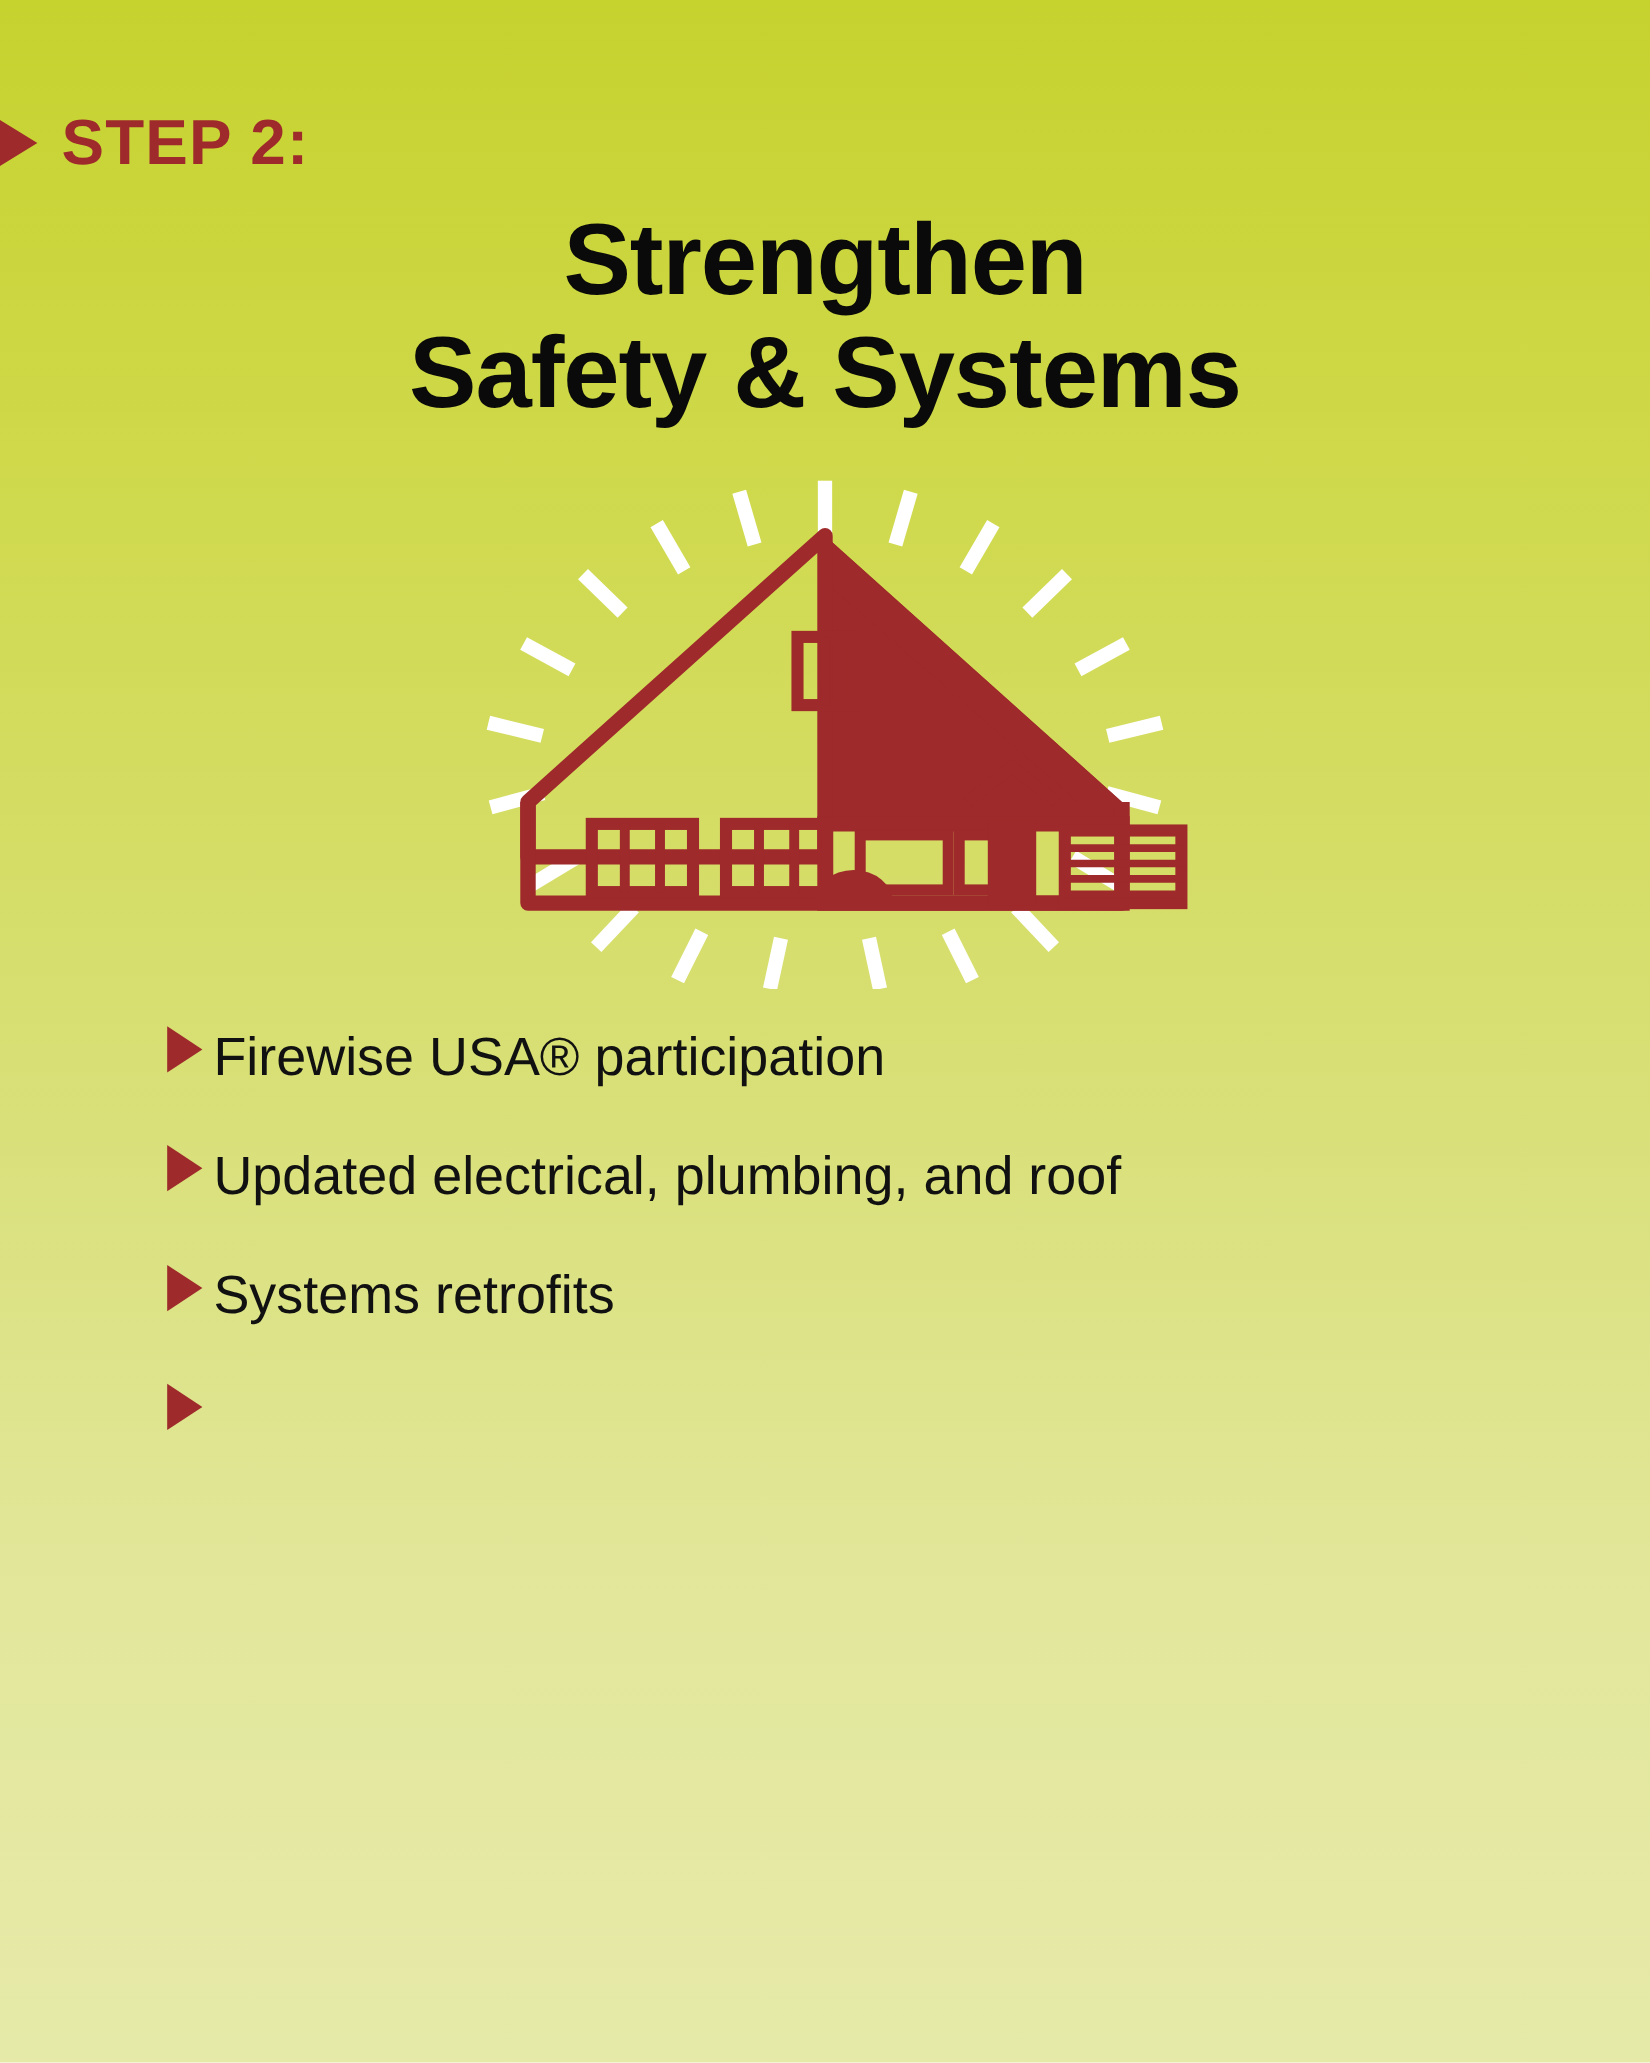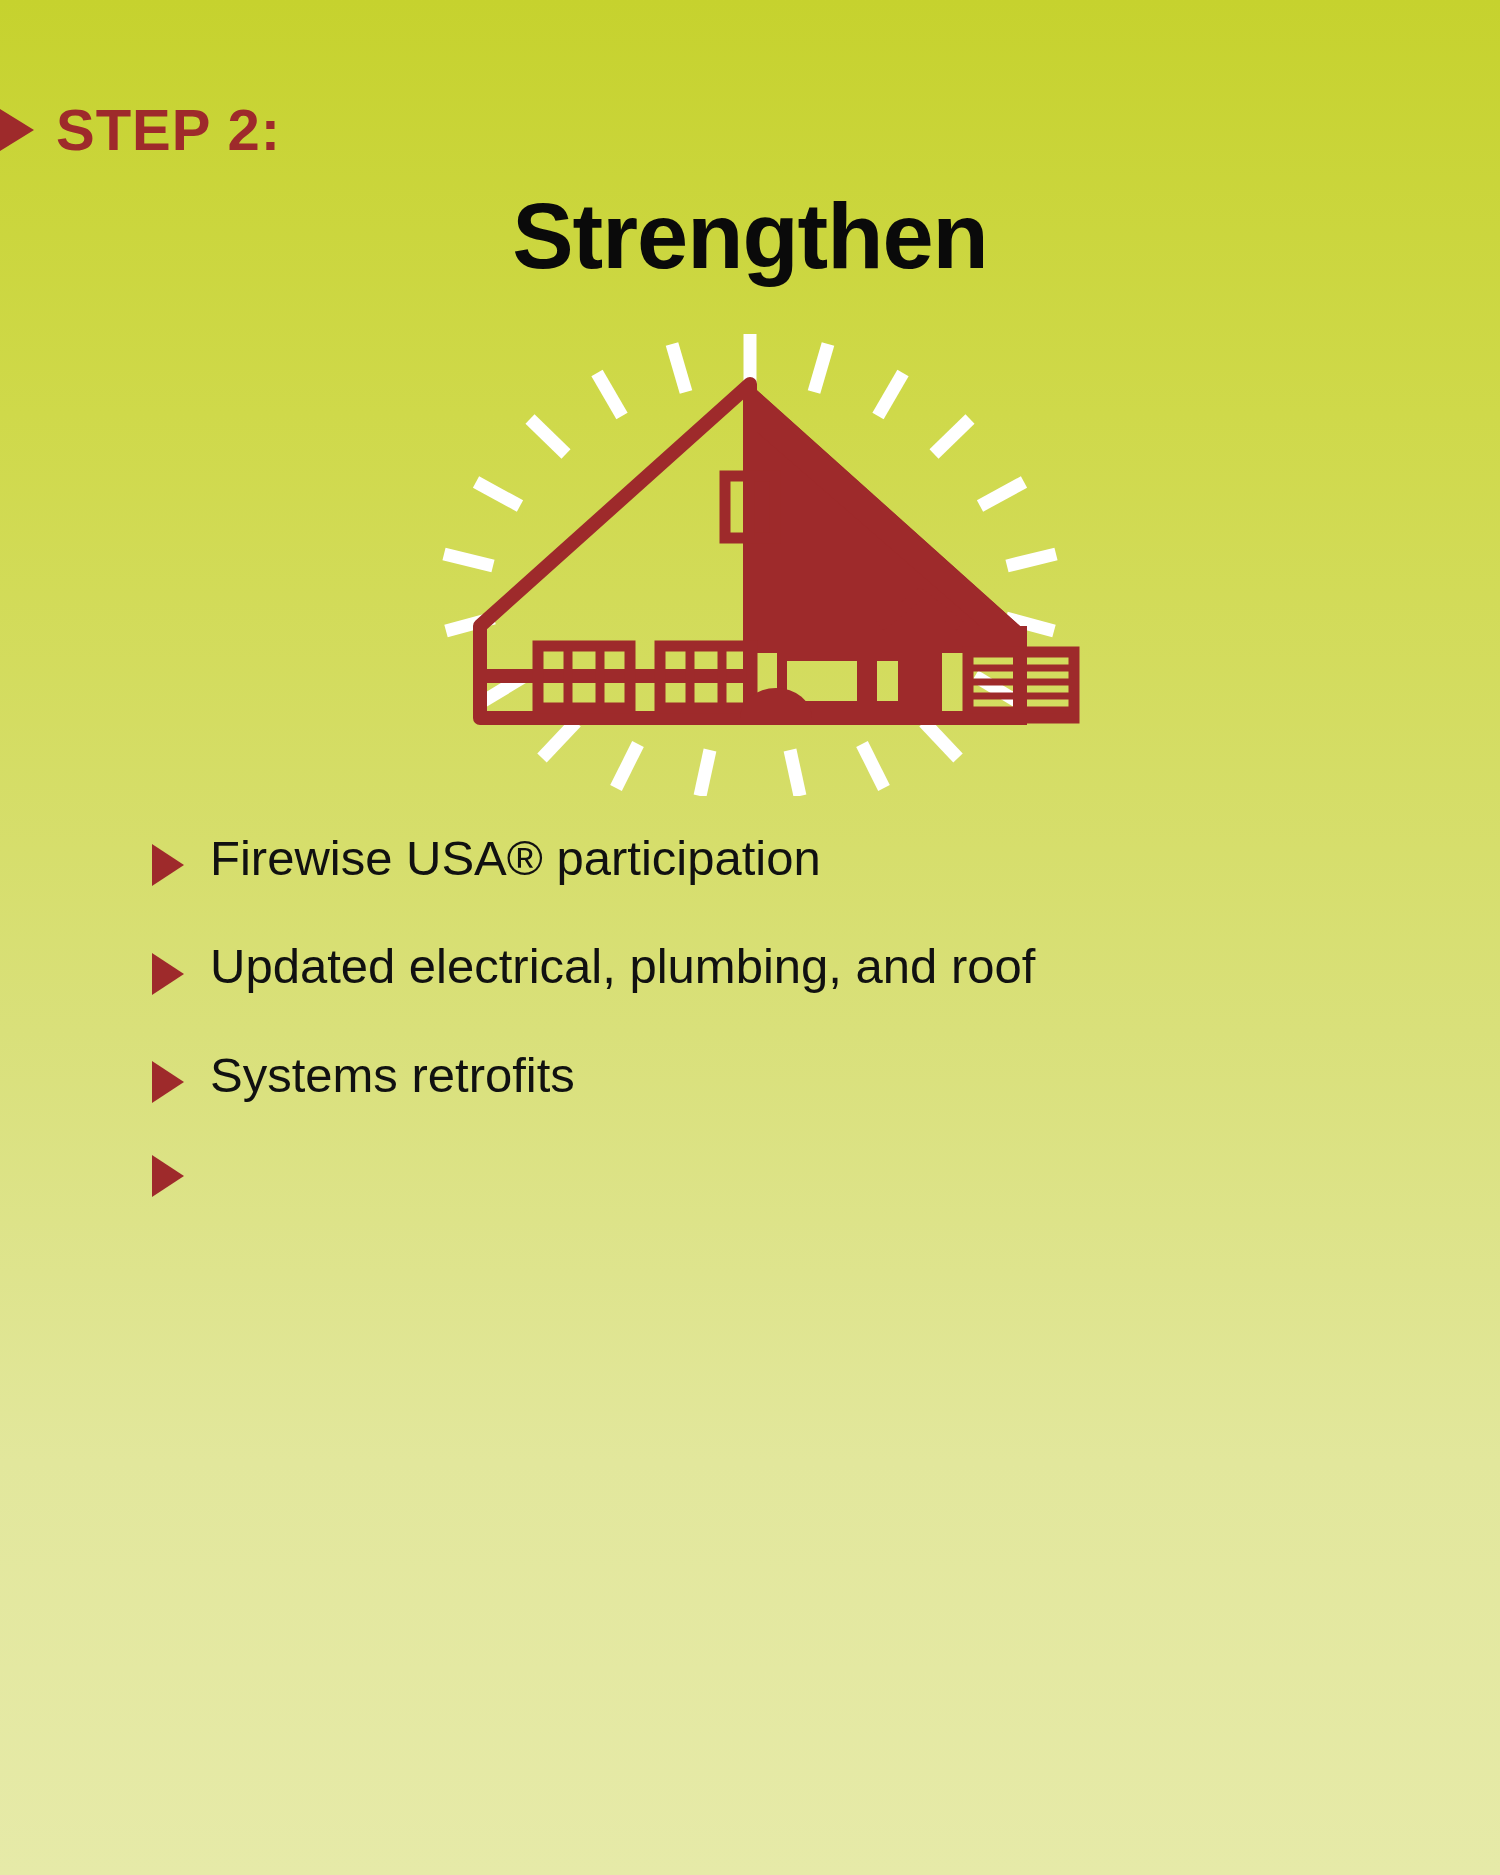--- a/index.html
+++ b/index.html
@@ -61,22 +61,22 @@
   }
 
   
   .bullets {
     margin: 34px 0 0 0;
     padding: 0 0 0 152px;
     list-style: none;
   }
   .bullet {
     display: flex;
-    align-items: flex-end;
-    gap: 26px;
+    align-items: flex-start;
+    gap: 10px;
     margin-bottom: 52px;
   }
   .bullet-arrow {
     flex: 0 0 auto;
     width: 0;
     height: 0;
     border-left: 32px solid #9e2a2b;
     border-top: 21px solid transparent;
     border-bottom: 21px solid transparent;
   }
@@ -92,20 +92,21 @@
 
 <div class="poster">
 
   <div class="step-line">
     <span class="step-arrow"></span>
     <span class="step-label">STEP 2:</span>
   </div>
 
   <h1 class="title">
     <span>Strengthen</span><br>
+    <span>Safety &amp; Systems</span>
   </h1>
 
   <div class="illustration">
     <svg width="860" height="470" viewBox="0 0 860 470">
 
       <g stroke="#ffffff" stroke-width="13" stroke-linecap="butt">
         <line x1="430" y1="8" x2="430" y2="58"></line>
         <line x1="352" y1="18" x2="366" y2="66"></line>
         <line x1="508" y1="18" x2="494" y2="66"></line>
         <line x1="277" y1="47" x2="302" y2="90"></line>

